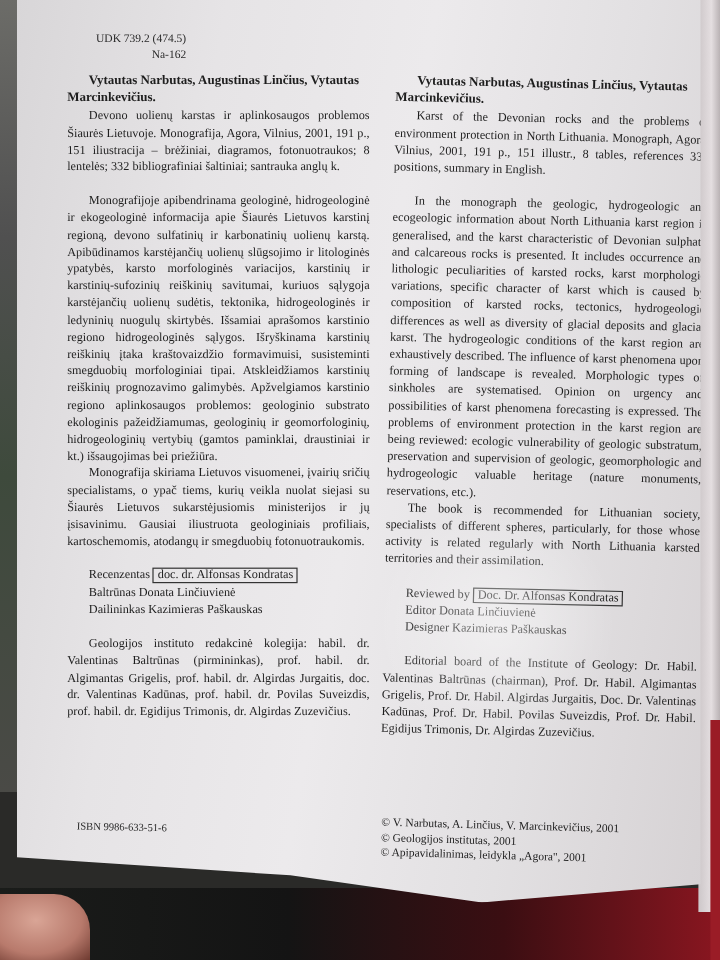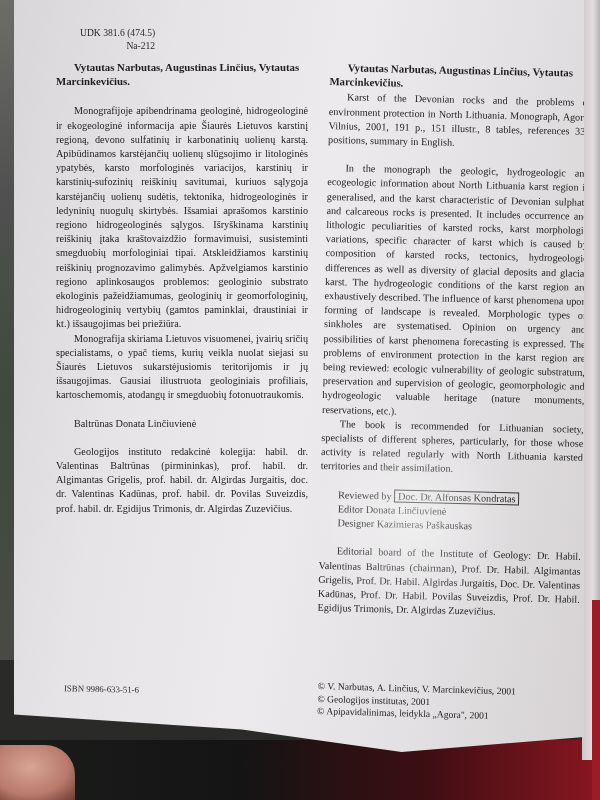--- a/index.html
+++ b/index.html
@@ -59,32 +59,38 @@
 
 <div class="bg-left"></div>
 <div class="bg-bottom"></div>
 <div class="finger"></div>
 <div class="right-edge"></div>
 <div class="right-red"></div>
 
 <div class="page">
 
   <div class="udk">
-    <div>UDK 381.6 (474.5)</div>
-    <div>Na-212</div>
+    <div>UDK 739.2 (474.5)</div>
+    <div>Na-162</div>
   </div>
 
   <div class="col col-left">
     <div class="authors">Vytautas Narbutas, Augustinas Linčius, Vytautas Marcinkevičius.</div>
+    <p class="indent">Devono uolienų karstas ir aplinkosaugos problemos Šiaurės Lietuvoje. Monografija, Agora, Vilnius, 2001, 191 p., 151 iliustracija – brėžiniai, diagramos, fotonuotraukos; 8 lentelės; 332 bibliografiniai šaltiniai; santrauka anglų k.</p>
     <div class="gap"></div>
     <p class="indent">Monografijoje apibendrinama geologinė, hidrogeologinė ir ekogeologinė informacija apie Šiaurės Lietuvos karstinį regioną, devono sulfatinių ir karbonatinių uolienų karstą. Apibūdinamos karstėjančių uolienų slūgsojimo ir litologinės ypatybės, karsto morfologinės variacijos, karstinių ir karstinių-sufozinių reiškinių savitumai, kuriuos sąlygoja karstėjančių uolienų sudėtis, tektonika, hidrogeologinės ir ledyninių nuogulų skirtybės. Išsamiai aprašomos karstinio regiono hidrogeologinės sąlygos. Išryškinama karstinių reiškinių įtaka kraštovaizdžio formavimuisi, susisteminti smegduobių morfologiniai tipai. Atskleidžiamos karstinių reiškinių prognozavimo galimybės. Apžvelgiamos karstinio regiono aplinkosaugos problemos: geologinio substrato ekologinis pažeidžiamumas, geologinių ir geomorfologinių, hidrogeologinių vertybių (gamtos paminklai, draustiniai ir kt.) išsaugojimas bei priežiūra.</p>
-    <p class="indent">Monografija skiriama Lietuvos visuomenei, įvairių sričių specialistams, o ypač tiems, kurių veikla nuolat siejasi su Šiaurės Lietuvos sukarstėjusiomis teritorijomis ir jų išsaugojimas. Gausiai iliustruota geologiniais profiliais, kartoschemomis, atodangų ir smegduobių fotonuotraukomis.</p>
+    <p class="indent">Monografija skiriama Lietuvos visuomenei, įvairių sričių specialistams, o ypač tiems, kurių veikla nuolat siejasi su Šiaurės Lietuvos sukarstėjusiomis ministerijos ir jų įsisavinimu. Gausiai iliustruota geologiniais profiliais, kartoschemomis, atodangų ir smegduobių fotonuotraukomis.</p>
     <div class="gap"></div>
     <div class="credits">
+      <div>
+        <span>Recenzentas</span>
+        <span class="boxed">doc. dr. Alfonsas Kondratas</span>
+      </div>
       <div>Baltrūnas Donata Linčiuvienė</div>
+      <div>Dailininkas Kazimieras Paškauskas</div>
     </div>
     <div class="gap"></div>
     <p class="indent">Geologijos instituto redakcinė kolegija: habil. dr. Valentinas Baltrūnas (pirmininkas), prof. habil. dr. Algimantas Grigelis, prof. habil. dr. Algirdas Jurgaitis, doc. dr. Valentinas Kadūnas, prof. habil. dr. Povilas Suveizdis, prof. habil. dr. Egidijus Trimonis, dr. Algirdas Zuzevičius.</p>
     <div class="gap"></div>
   </div>
 
   <div class="col col-right">
     <div class="authors">Vytautas Narbutas, Augustinas Linčius, Vytautas Marcinkevičius.</div>
     <p class="indent">Karst of the Devonian rocks and the problems of environment protection in North Lithuania. Monograph, Agora, Vilnius, 2001, 191 p., 151 illustr., 8 tables, references 332 positions, summary in English.</p>
     <div class="gap"></div>

